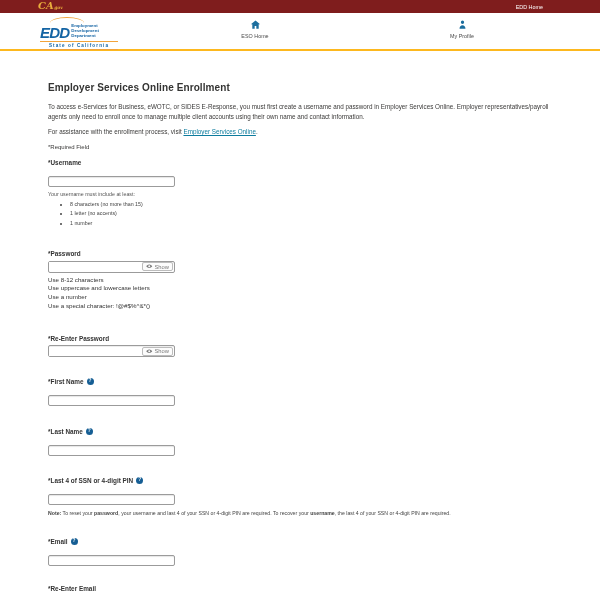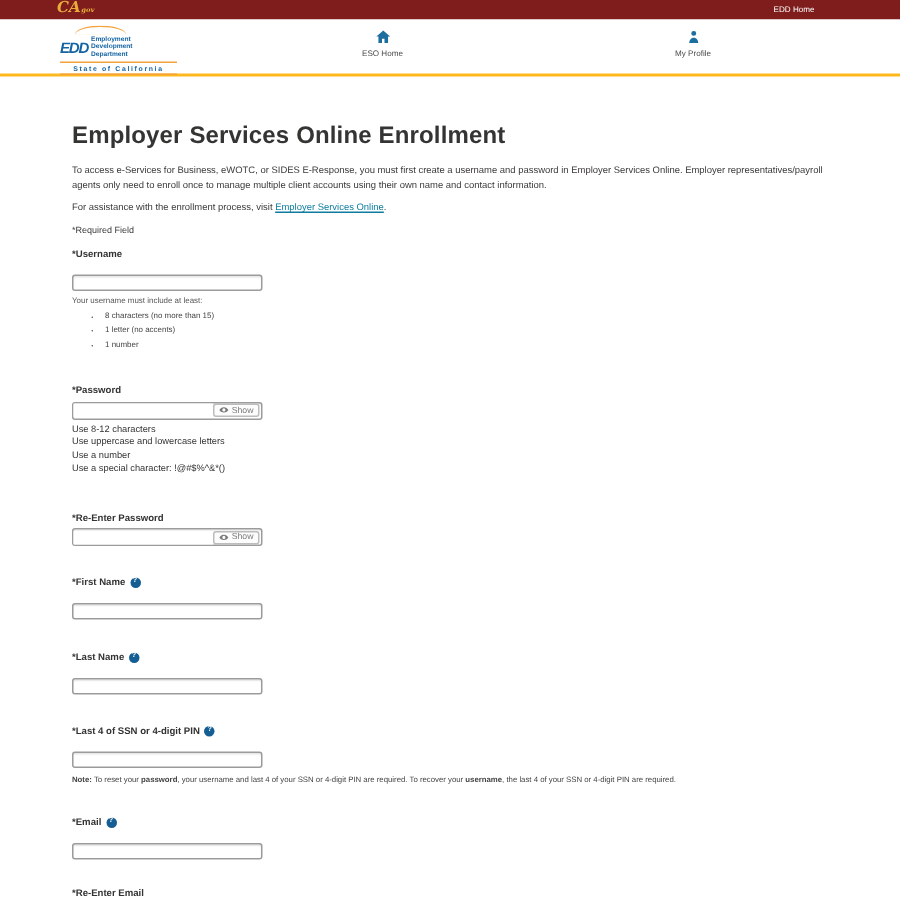--- a/index.html
+++ b/index.html
@@ -29,41 +29,41 @@
     height:38px; background:#ffffff; position:relative;
     border-bottom:2px solid #FDB81E;
   }
   .edd-logo { position:absolute; left:40px; top:4px; width:80px; }
   .edd-swoosh {
     width:34px; height:6px; border-top:1.6px solid #F2A33A;
     border-radius:50% 50% 0 0 / 100% 100% 0 0; margin-left:10px;
   }
   .edd-row { display:flex; align-items:flex-end; gap:2px; }
   .edd-acronym {
-    font-size:10px; line-height:13px; font-weight:bold; font-style:italic;
+    font-size:15px; line-height:13px; font-weight:bold; font-style:italic;
     color:#1464A4; letter-spacing:-0.8px;
   }
   .edd-dept { padding-bottom:1px; }
   .edd-dept div { font-size:4.4px; line-height:5px; font-weight:bold; color:#1464A4; }
   .edd-tagline {
     margin-top:1.5px; width:78px; text-align:center; font-size:4.6px; font-weight:bold;
     color:#1464A4; letter-spacing:1.1px; border-top:1px solid #F2A33A;
     border-bottom:1px solid #F2A33A; padding:1px 0;
   }
   .nav-item {
     position:absolute; top:6px; width:56px; text-align:center;
     font-size:5.4px; color:#4a4a4a; cursor:pointer;
   }
   .nav-item svg { display:block; margin:0 auto 2.5px; }
   .nav-eso { left:227px; }
   .nav-profile { left:434px; }
 
   
   .main { padding:31px 48px 0 48px; }
-  .page-title { margin:0; font-size:16px; font-weight:bold; color:#343433; letter-spacing:0.1px; }
+  .page-title { margin:0; font-size:10px; font-weight:bold; color:#343433; letter-spacing:0.1px; }
   .intro { margin:9px 0 0 0; font-size:6.3px; line-height:9.5px; color:#3b3a39; max-width:506px; }
   .assistance { margin:7px 0 0 0; font-size:6.3px; }
   .link { color:#0D7C9E; text-decoration:underline; cursor:pointer; }
   .required-note { margin:9px 0 0 0; font-size:6px; color:#3b3a39; }
 
   .form-group { max-width:506px; }
   .g-username { margin-top:9px; }
   .g-password { margin-top:24px; }
   .g-repw { margin-top:24px; }
   .g-first { margin-top:21px; }

